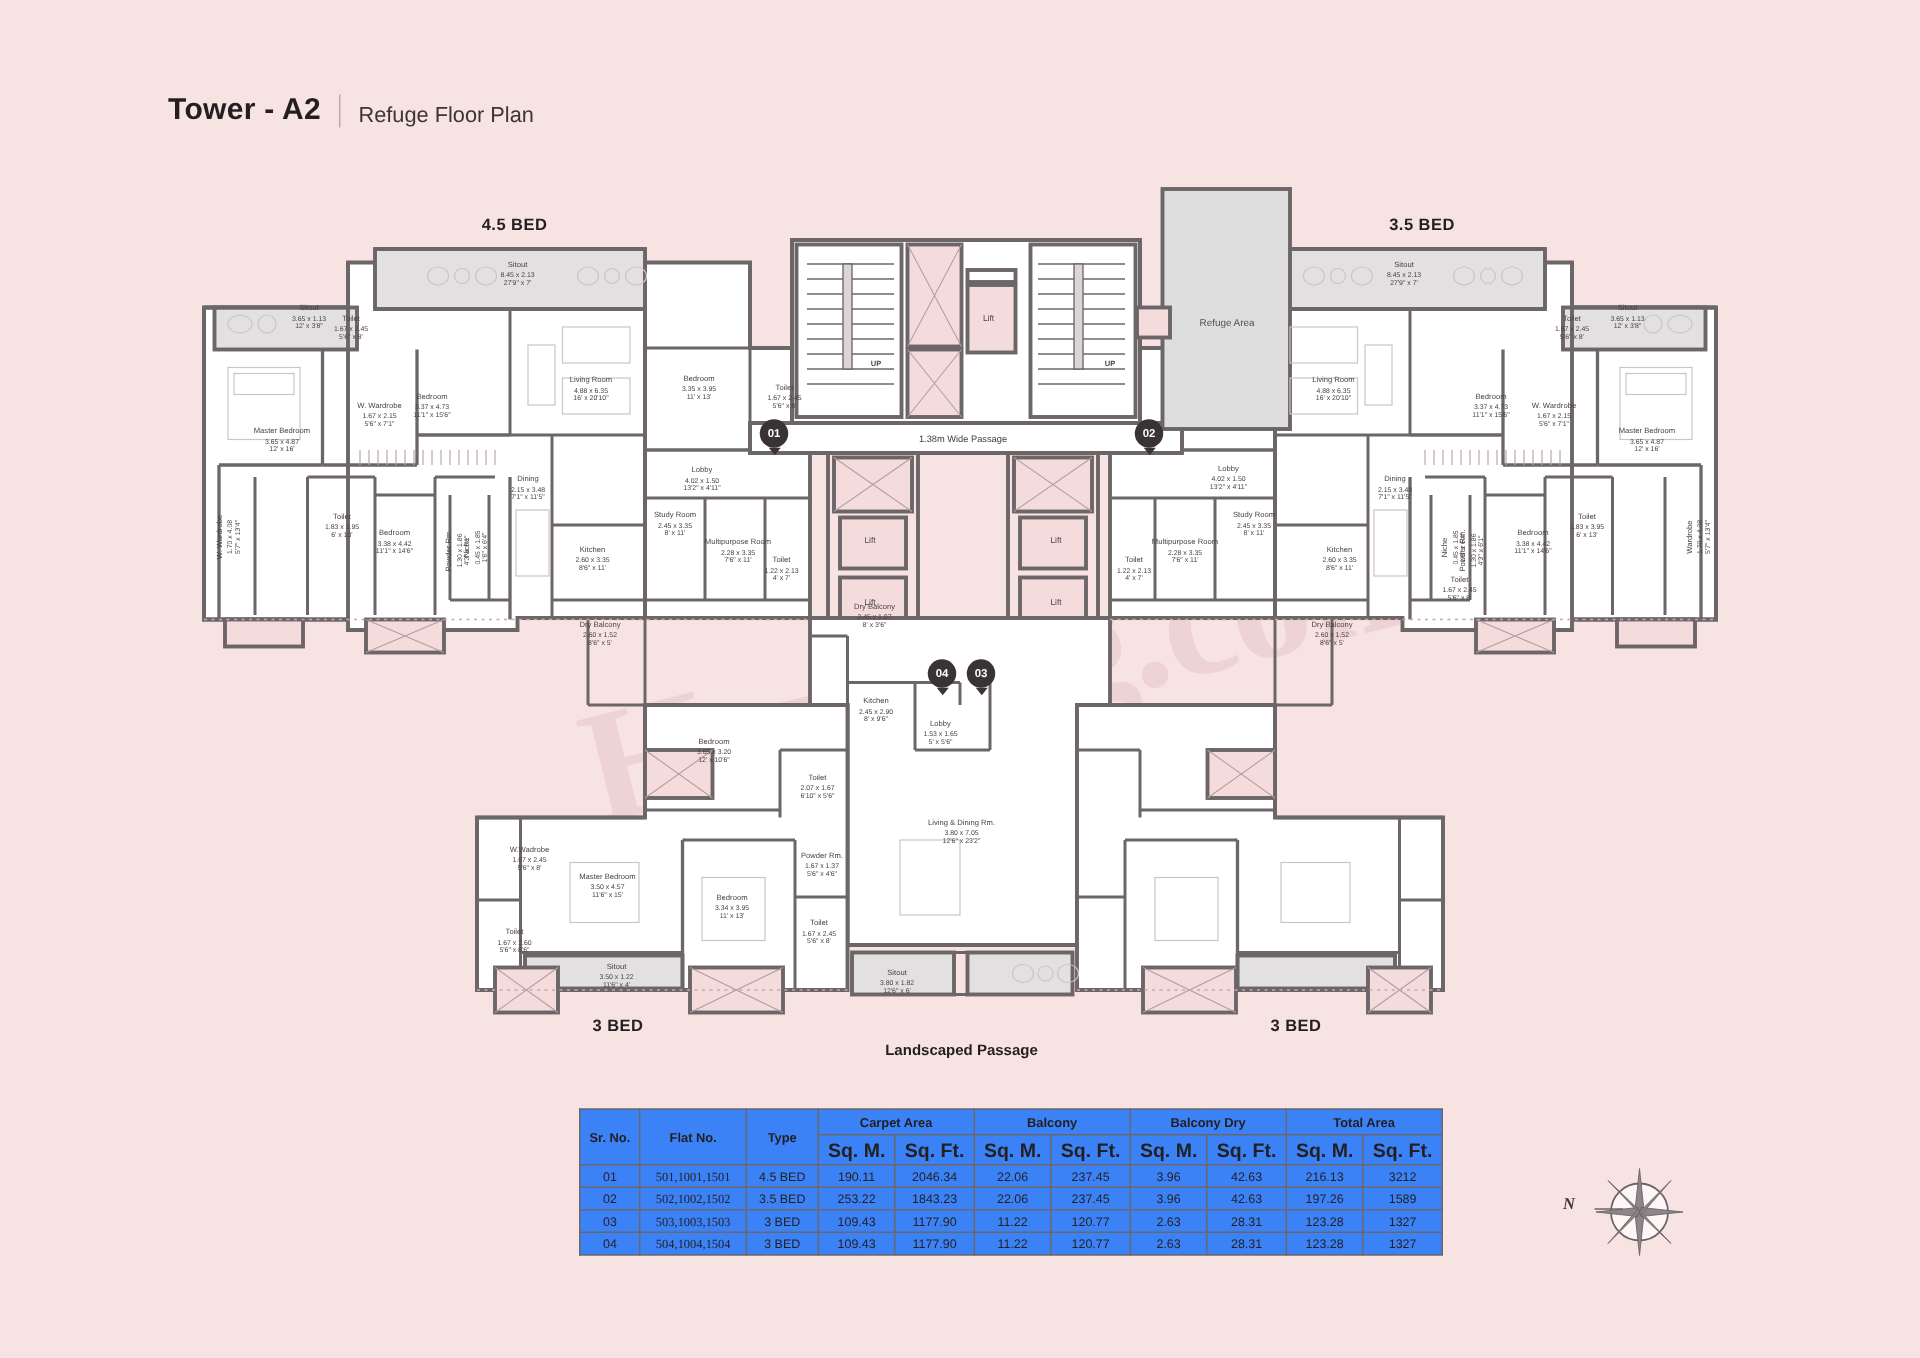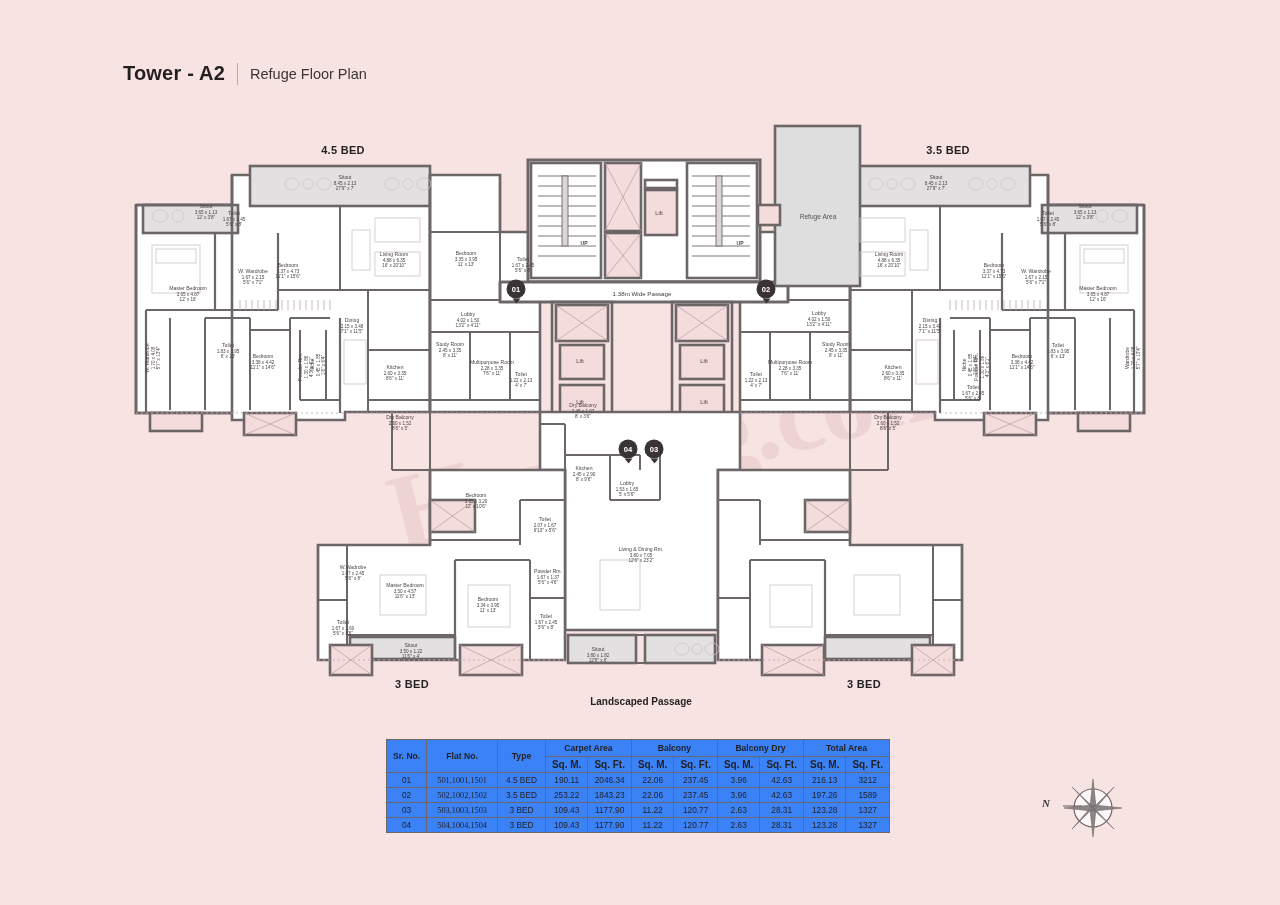--- a/index.html
+++ b/index.html
@@ -11,22 +11,22 @@
     overflow: hidden;
   }
   #page {
     position: relative;
     width: 1280px; height: 905px;
     background: #f8e3e3;
   }
 
   
   #header {
-    position: absolute; left: 123px; top: 62px;
-    display: flex; align-items: center; gap: 12px;
+    position: absolute; left: 112px; top: 62px;
+    display: flex; align-items: flex-end; gap: 12px;
   }
   #header .title {
     font-size: 20px; font-weight: bold; color: #231f20;
     letter-spacing: .2px;
   }
   #header .divider {
     width: 1px; height: 22px; background: #b9a9a9;
     align-self: center;
   }
   #header .subtitle {
@@ -133,21 +133,21 @@
     font-size: 8.3px; color: #231f20;
   }
   #area-table th, #area-table td {
     border: 1px solid #6d6668;
     text-align: center;
     padding: 2px 4px;
     font-weight: normal;
     white-space: nowrap;
   }
   #area-table thead th { font-weight: bold; font-size: 8.6px; padding: 3px 6px; }
-  #area-table thead tr.sub th { font-weight: bold; font-size: 10px; padding: 2px 6px;}
+  #area-table thead tr.sub th { font-weight: bold; font-size: 13px; padding: 2px 6px;}
   #area-table td.flat { padding: 2px 10px; font-family: Liberation Serif, serif; }
   #area-table td.type { padding: 2px 8px; }
 
   
   #compass {
     position: absolute; left: 1058px; top: 775px;
     width: 70px; height: 70px;
   }
   #compass .nlabel {
     position: absolute; left: -16px; top: 22px;

